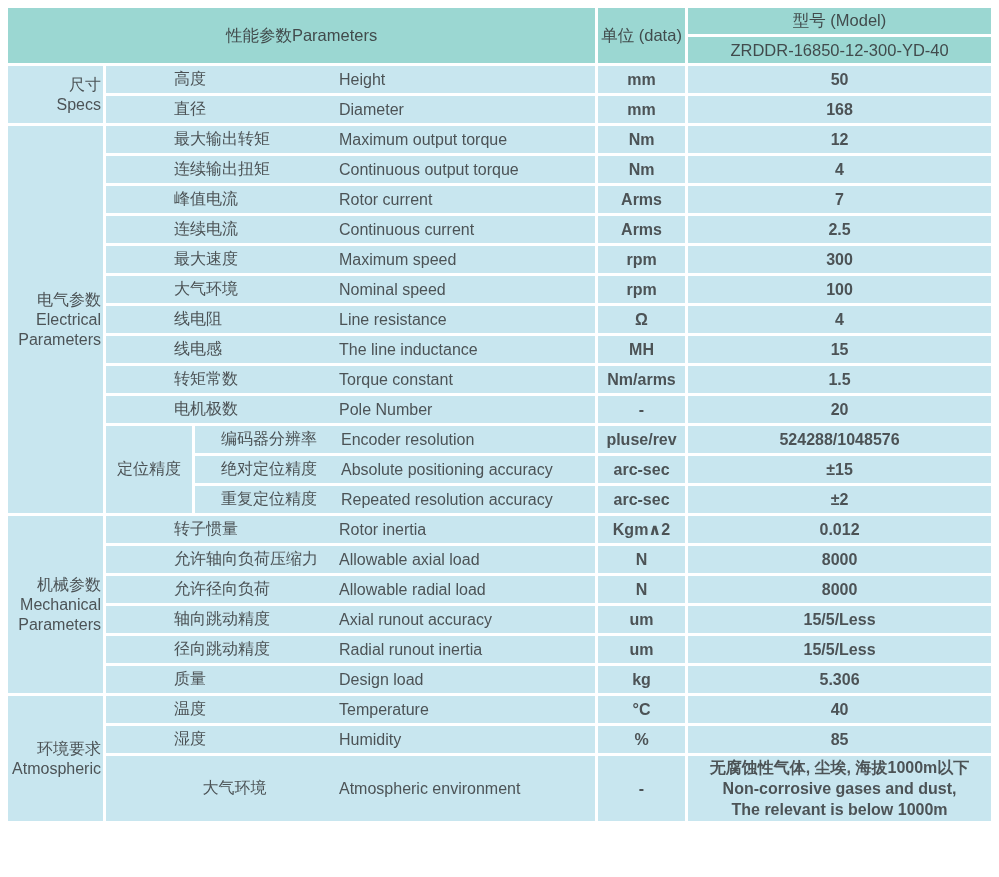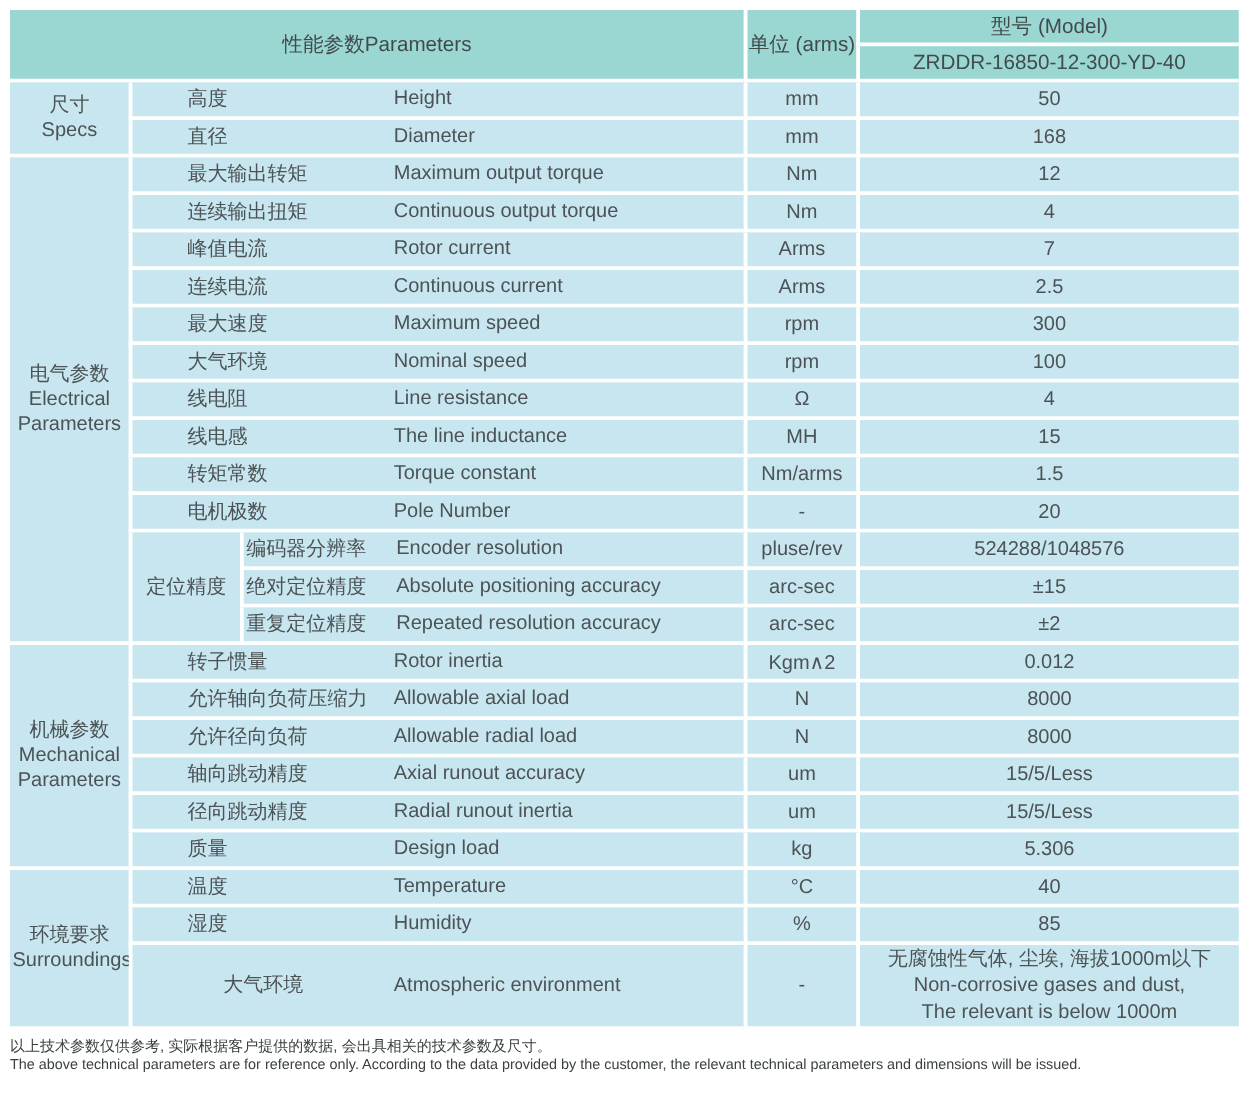--- a/index.html
+++ b/index.html
@@ -38,23 +38,23 @@
     color: #414b4c;
     text-align: center;
   }
   tbody td {
     background: #c8e6ef;
     height: 30px;
     font-size: 16px;
     color: #4c5356;
   }
   .bl { border-left: 3px solid #ffffff; }
-  .c-section { text-align: center; line-height: 20px; padding: 0 2px; }
+  .c-section { text-align: right; line-height: 20px; padding: 0 2px; }
   .c-group { text-align: center; font-family: Liberation Serif, serif; }
-  .c-label { text-align: left; white-space: nowrap; }
+  .c-label { text-align: left; white-space: nowrap; padding-left: 24px; }
   .cn {
     display: inline-block;
     box-sizing: border-box;
     width: 209px;
     padding-left: 44px;
     vertical-align: middle;
   }
   .cn-center {
     display: inline-block;
     box-sizing: border-box;
@@ -63,21 +63,21 @@
     vertical-align: middle;
   }
   .cn-sub {
     display: inline-block;
     box-sizing: border-box;
     width: 122px;
     padding-left: 2px;
     vertical-align: middle;
   }
   .en { vertical-align: middle; }
-  .c-unit, .c-value { text-align: center; }
+  .c-unit, .c-value { text-align: center; font-weight: bold; }
   tr.row-tall td { height: 68px; }
   .value-line { line-height: 21px; }
   .footer {
     margin: 5px 0 0 8px;
     color: #3b4041;
   }
   .footer-line-cn { font-size: 12px; line-height: 16px; }
   .footer-line-en { font-size: 11.5px; line-height: 15px; }
 </style>
 </head>
@@ -90,21 +90,21 @@
       <col style="width:95px">
       <col style="width:89px">
       <col style="width:118px">
       <col style="width:285px">
       <col style="width:90px">
       <col style="width:306px">
     </colgroup>
     <thead>
       <tr>
         <th colspan="4" rowspan="2">性能参数Parameters</th>
-        <th rowspan="2" class="bl">单位 (arms)</th>
+        <th rowspan="2" class="bl">单位 (data)</th>
         <th class="bl">型号 (Model)</th>
       </tr>
       <tr>
         <th class="bl">ZRDDR-16850-12-300-YD-40</th>
       </tr>
     </thead>
     <tbody>
         <tr>
           <td class="c-section" rowspan="2">
             <div class="sec-cn">尺寸</div>
@@ -219,21 +219,21 @@
           <td class="c-value bl">15/5/Less</td>
         </tr>
         <tr>
           <td class="c-label bl" colspan="3"><span class="cn">质量</span><span class="en">Design load</span></td>
           <td class="c-unit bl">kg</td>
           <td class="c-value bl">5.306</td>
         </tr>
         <tr>
           <td class="c-section" rowspan="3">
             <div class="sec-cn">环境要求</div>
-            <div class="sec-en">Surroundings</div>
+            <div class="sec-en">Atmospheric</div>
           </td>
           <td class="c-label bl" colspan="3"><span class="cn">温度</span><span class="en">Temperature</span></td>
           <td class="c-unit bl">°C</td>
           <td class="c-value bl">40</td>
         </tr>
         <tr>
           <td class="c-label bl" colspan="3"><span class="cn">湿度</span><span class="en">Humidity</span></td>
           <td class="c-unit bl">%</td>
           <td class="c-value bl">85</td>
         </tr>
@@ -242,18 +242,14 @@
           <td class="c-unit bl">-</td>
           <td class="c-value bl">
             <div class="value-line">无腐蚀性气体, 尘埃, 海拔1000m以下</div>
             <div class="value-line">Non-corrosive gases and dust,</div>
             <div class="value-line">The relevant is below 1000m</div>
           </td>
         </tr>
       </tbody>
   </table>
 
-  <div class="footer">
-    <div class="footer-line-cn">以上技术参数仅供参考, 实际根据客户提供的数据, 会出具相关的技术参数及尺寸。</div>
-    <div class="footer-line-en">The above technical parameters are for reference only. According to the data provided by the customer, the relevant technical parameters and dimensions will be issued.</div>
-  </div>
 
 </div>
 
 </body></html>

